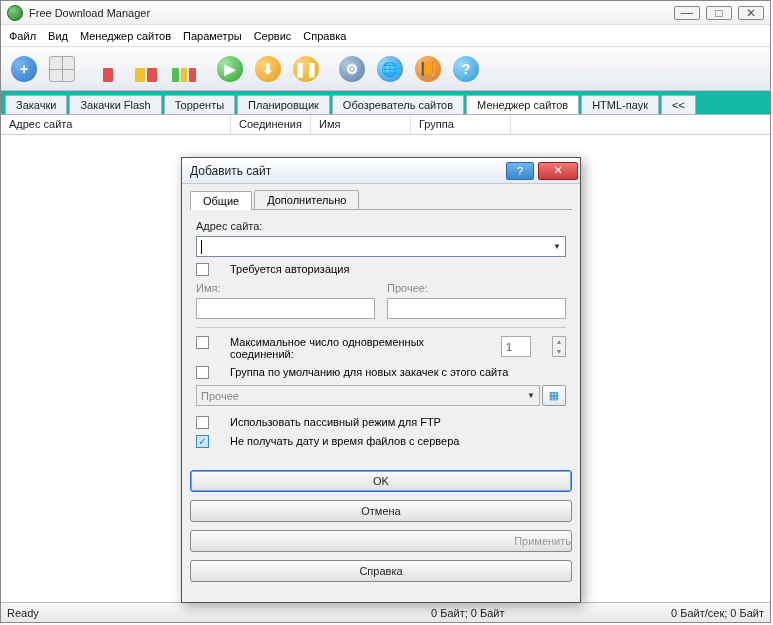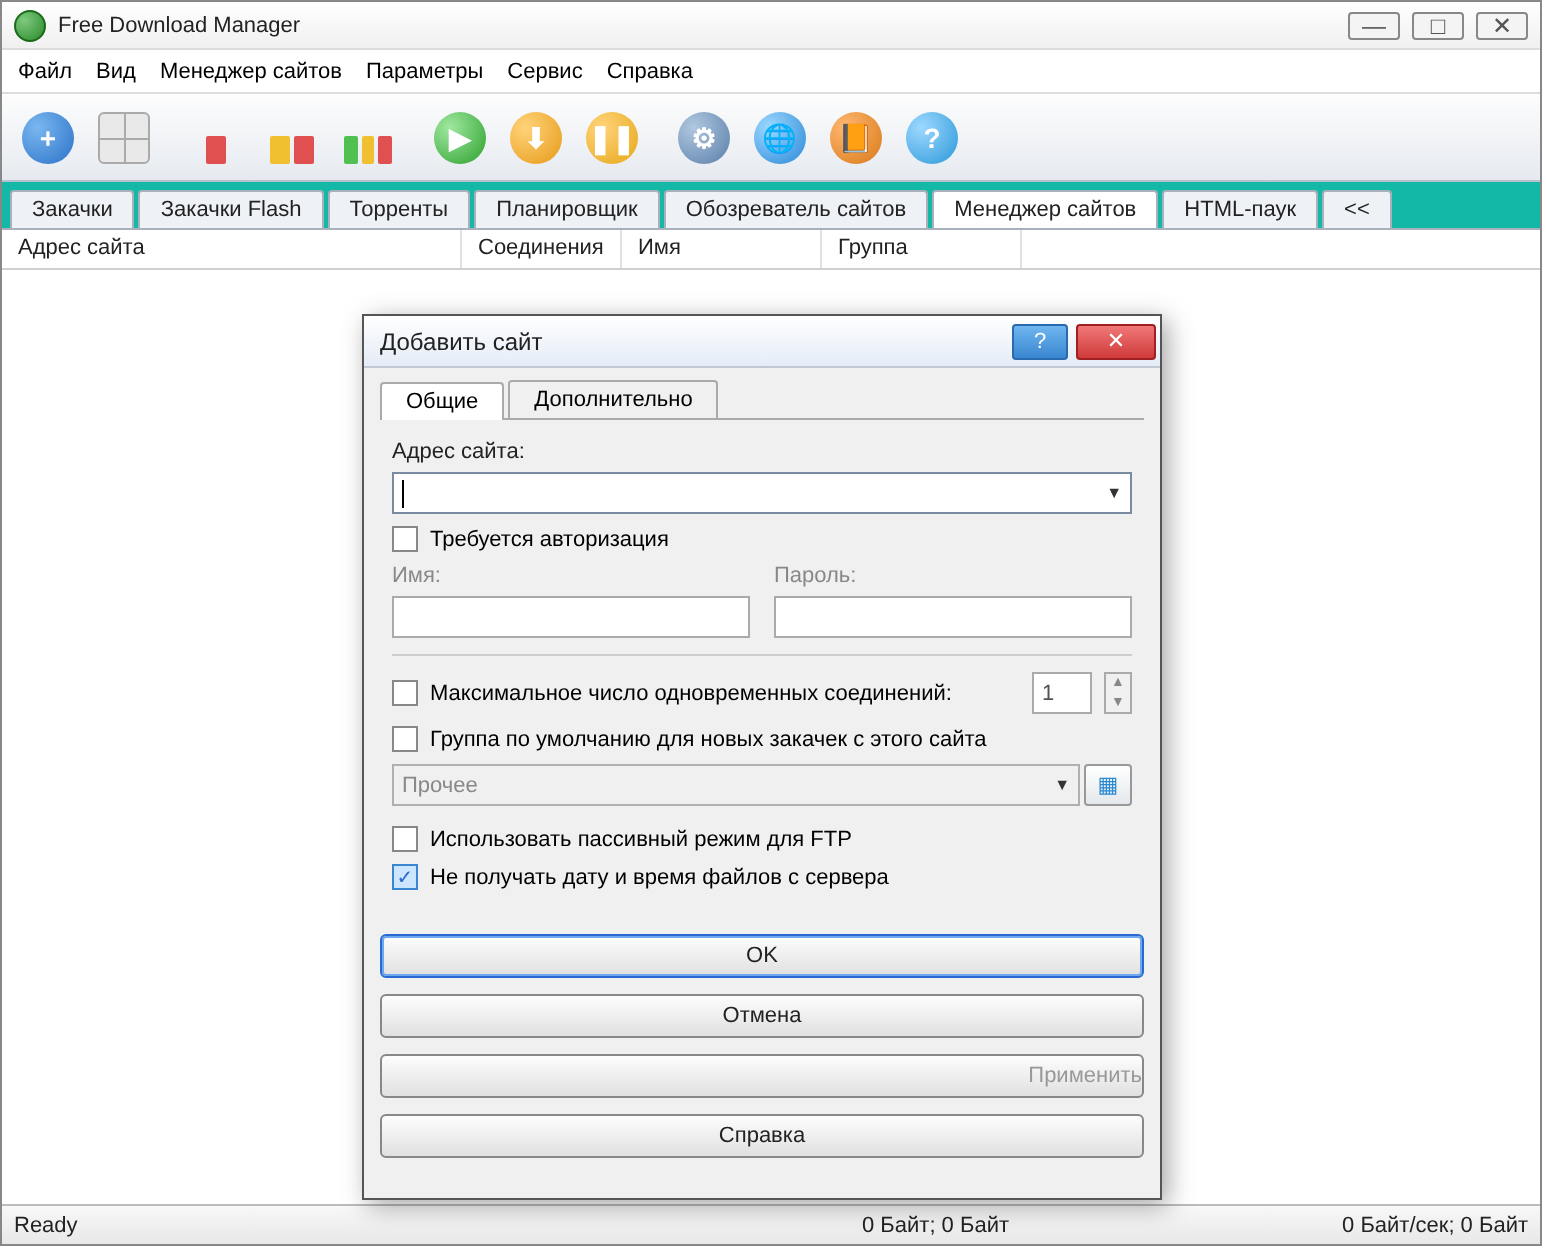--- a/index.html
+++ b/index.html
@@ -52,21 +52,21 @@
 .dlg-body { padding: 6px 8px 8px 8px; }
 .dlg-tabs { display:flex; border-bottom: 1px solid #aaa; }
 .dlg-tab { padding: 3px 12px; border:1px solid #aaa; border-bottom:none; background:#f0f0f0; margin-right:2px; border-radius:2px 2px 0 0;}
 .dlg-tab.active { background:#fff; position:relative; top:1px;}
 .dlg-panel { border: none; padding: 10px 6px 6px 6px; background:#f0f0f0;}
 .field-label { color:#222; margin-bottom:4px; display:block;}
 .field-label.disabled { color:#888; }
 .combo { width:100%; height:21px; border:1px solid #7a8aa0; background:#fff; display:flex; align-items:center; padding:0 4px; position:relative;}
 .combo.disabled{ background:#f0f0f0; color:#888; border-color:#b0b0b0;}
 .combo .caret { margin-left:auto; font-size:8px; color:#333;}
-.chk-row { display:flex; align-items:center; gap:6px; margin: 6px 0;}
+.chk-row { display:flex; gap:21px; margin: 6px 0;}
 .chk { width:13px; height:13px; border:1px solid #888; background:#fff; display:inline-flex; align-items:center; justify-content:center; font-size:10px; color:#2a6ad0;}
 .chk.checked::after{content:'✓';}
 .hr { border:none; border-top:1px solid #ccc; margin: 8px 0;}
 .two-col { display:flex; gap:12px; }
 .two-col > div { flex:1; }
 .text-input { width:100%; height:21px; border:1px solid #aaa; background:#fff; padding: 0 4px;}
 .text-input.narrow{width:30px;}
 .spin { display:inline-flex; flex-direction:column; border:1px solid #aaa; height:21px; width:14px;}
 .spin span{flex:1;font-size:7px;display:flex;align-items:center;justify-content:center;background:#f0f0f0;color:#888;}
 .sm-btn { width:24px; height:21px; border:1px solid #999; background:linear-gradient(#fff,#e4e8ec); border-radius:2px; display:inline-flex;align-items:center;justify-content:center;}
@@ -197,21 +197,21 @@
         <div class="chk-row">
           <span class="chk"></span>
           <span>Требуется авторизация</span>
         </div>
         <div class="two-col">
           <div>
             <label class="field-label disabled">Имя:</label>
             <input class="text-input" disabled="" style="">
           </div>
           <div>
-            <label class="field-label disabled">Пароль:</label>
+            <label class="field-label disabled">Прочее:</label>
             <input class="text-input" type="password" disabled="" style="">
           </div>
         </div>
 
         <hr class="hr">
 
         <div class="chk-row">
           <span class="chk"></span>
           <span style="flex:1">Максимальное число одновременных соединений:</span>
           <input class="text-input narrow" disabled="" value="1" style="">

